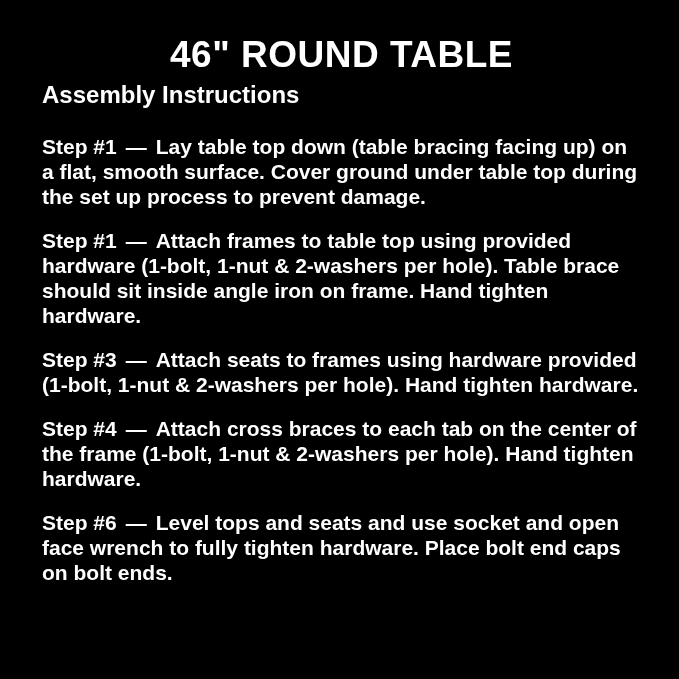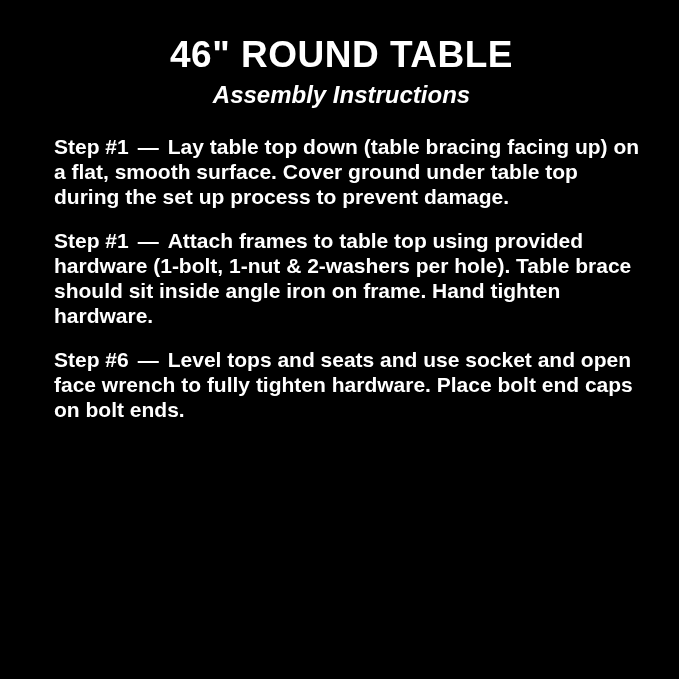--- a/index.html
+++ b/index.html
@@ -17,42 +17,42 @@
   .page-title {
     font-size: 37px;
     line-height: 1.15;
     text-align: center;
     margin: 8px 0 4px 0;
     letter-spacing: 0.5px;
   }
   .page-subtitle {
     font-size: 24px;
     line-height: 1.15;
-    text-align: center;
     margin: 0 0 26px 0;
-    font-style: italic;
   }
   .step {
     font-size: 21px;
     line-height: 25px;
-    margin: 0 0 19px 12px;
+    margin: 0 0 19px 0;
     text-align: left;
   }
   .dash { padding: 0 9px; }
 </style>
 </head>
 <body>
 
 <div class="page">
   <h1 class="page-title">46" ROUND TABLE</h1>
   <h2 class="page-subtitle">Assembly Instructions</h2>
 
   <div>
     <p class="step"><span>Step #1</span><span class="dash">—</span><span>Lay table top down (table bracing facing up) on a flat, smooth surface. Cover ground under table top during the set up process to prevent damage.</span></p>
 
     <p class="step"><span>Step #1</span><span class="dash">—</span><span>Attach frames to table top using provided hardware (1-bolt, 1-nut &amp; 2-washers per hole). Table brace should sit inside angle iron on frame. Hand tighten hardware.</span></p>
 
+    <p class="step"><span>Step #3</span><span class="dash">—</span><span>Attach seats to frames using hardware provided (1-bolt, 1-nut &amp; 2-washers per hole). Hand tighten hardware.</span></p>
 
+    <p class="step"><span>Step #4</span><span class="dash">—</span><span>Attach cross braces to each tab on the center of the frame (1-bolt, 1-nut &amp; 2-washers per hole). Hand tighten hardware.</span></p>
 
 
     <p class="step"><span>Step #6</span><span class="dash">—</span><span>Level tops and seats and use socket and open face wrench to fully tighten hardware. Place bolt end caps on bolt ends.</span></p>
   </div>
 </div>
 
 </body></html>

